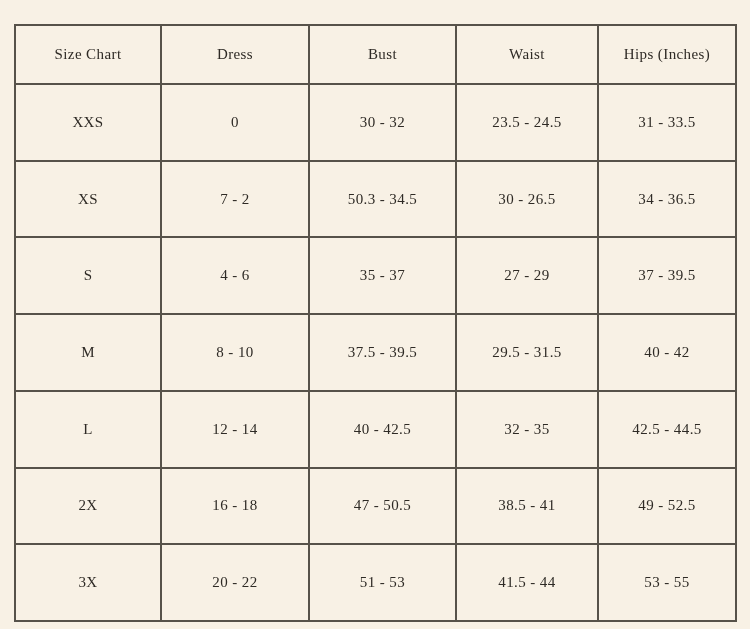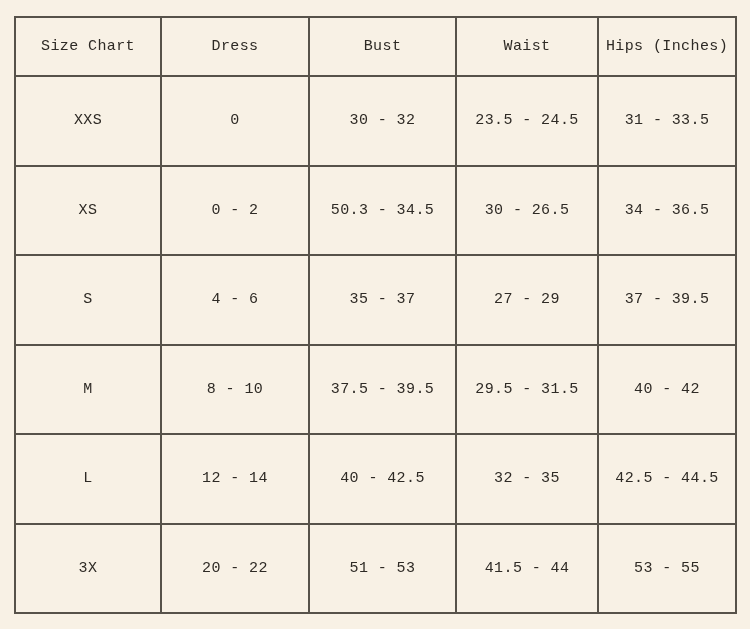--- a/index.html
+++ b/index.html
@@ -10,27 +10,26 @@
     width: 750px;
     height: 629px;
     background: #f8f1e5;
     font-family: "Liberation Serif", serif;
     position: relative;
     overflow: hidden;
   }
   table.size-chart {
     position: absolute;
     left: 14px;
-    top: 16px;
+    top: 24px;
     width: 721px;
     height: 598px;
     border-collapse: collapse;
     table-layout: fixed;
     background: #f8f1e5;
-    font-family: Liberation Mono, monospace;
   }
   table.size-chart th,
   table.size-chart td {
     border: 2px solid #57524a;
     text-align: center;
     vertical-align: middle;
     color: #2e2a25;
     font-size: 15px;
     font-weight: 400;
     letter-spacing: 0.4px;
@@ -62,21 +61,21 @@
   <tbody>
     <tr>
       <td>XXS</td>
       <td>0</td>
       <td>30 - 32</td>
       <td>23.5 - 24.5</td>
       <td>31 - 33.5</td>
     </tr>
     <tr>
       <td>XS</td>
-      <td>0 - 2</td>
+      <td>7 - 2</td>
       <td>50.3 - 34.5</td>
       <td>30 - 26.5</td>
       <td>34 - 36.5</td>
     </tr>
     <tr>
       <td>S</td>
       <td>4 - 6</td>
       <td>35 - 37</td>
       <td>27 - 29</td>
       <td>37 - 39.5</td>
@@ -89,20 +88,27 @@
       <td>40 - 42</td>
     </tr>
     <tr>
       <td>L</td>
       <td>12 - 14</td>
       <td>40 - 42.5</td>
       <td>32 - 35</td>
       <td>42.5 - 44.5</td>
     </tr>
     <tr>
+      <td>2X</td>
+      <td>16 - 18</td>
+      <td>47 - 50.5</td>
+      <td>38.5 - 41</td>
+      <td>49 - 52.5</td>
+    </tr>
+    <tr>
       <td>3X</td>
       <td>20 - 22</td>
       <td>51 - 53</td>
       <td>41.5 - 44</td>
       <td>53 - 55</td>
     </tr>
   </tbody>
 </table>
 
 </body></html>

